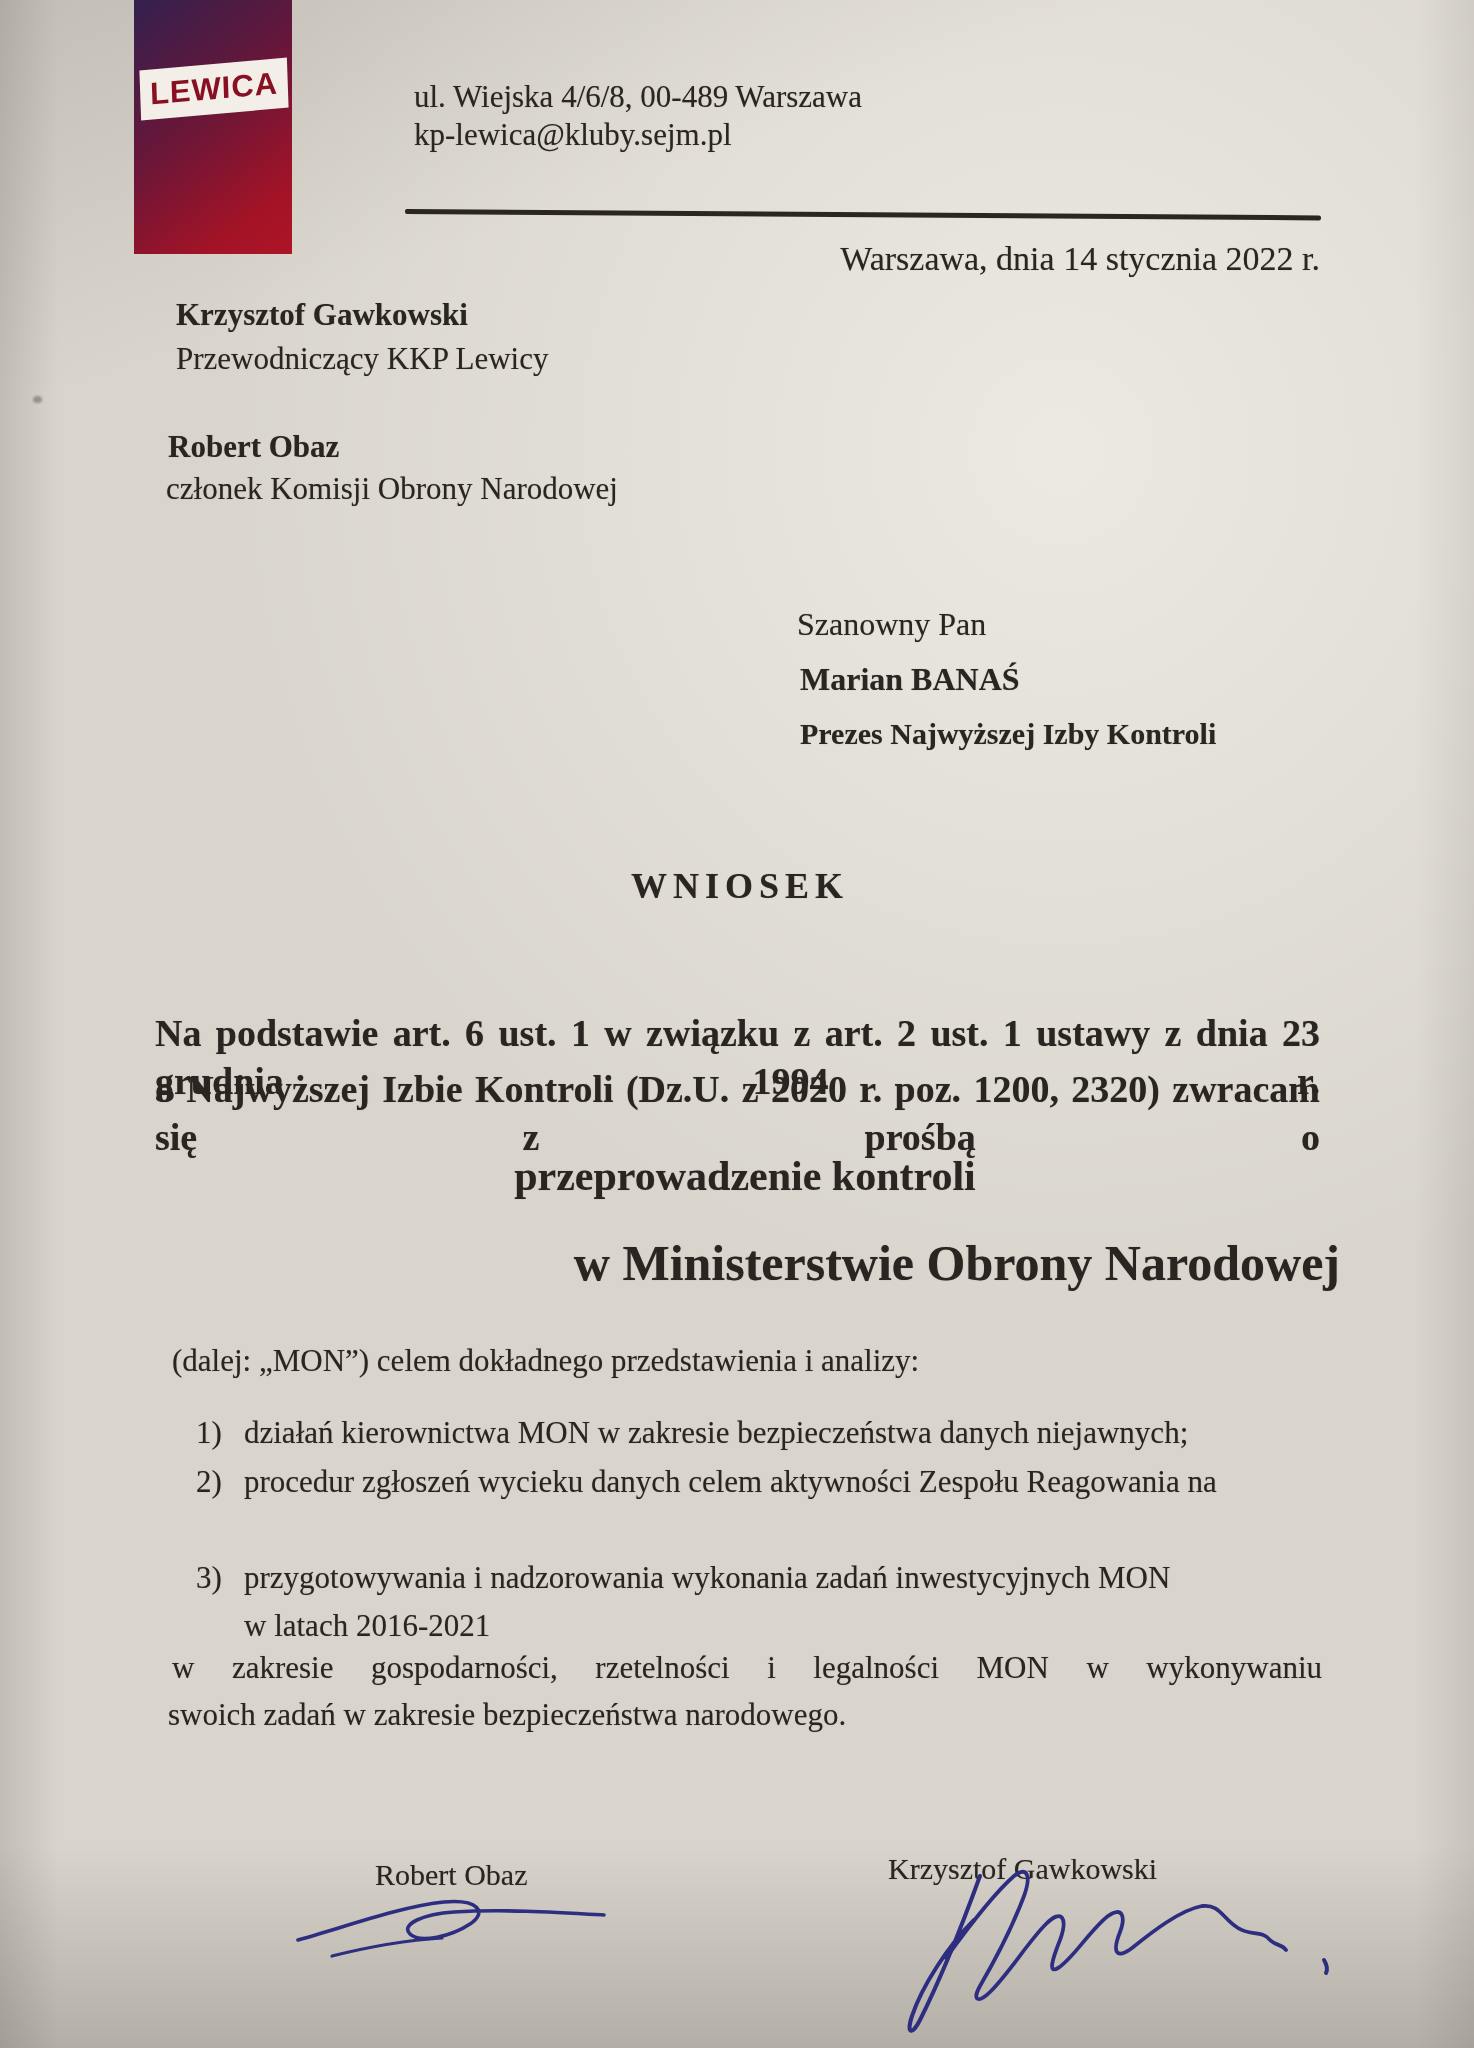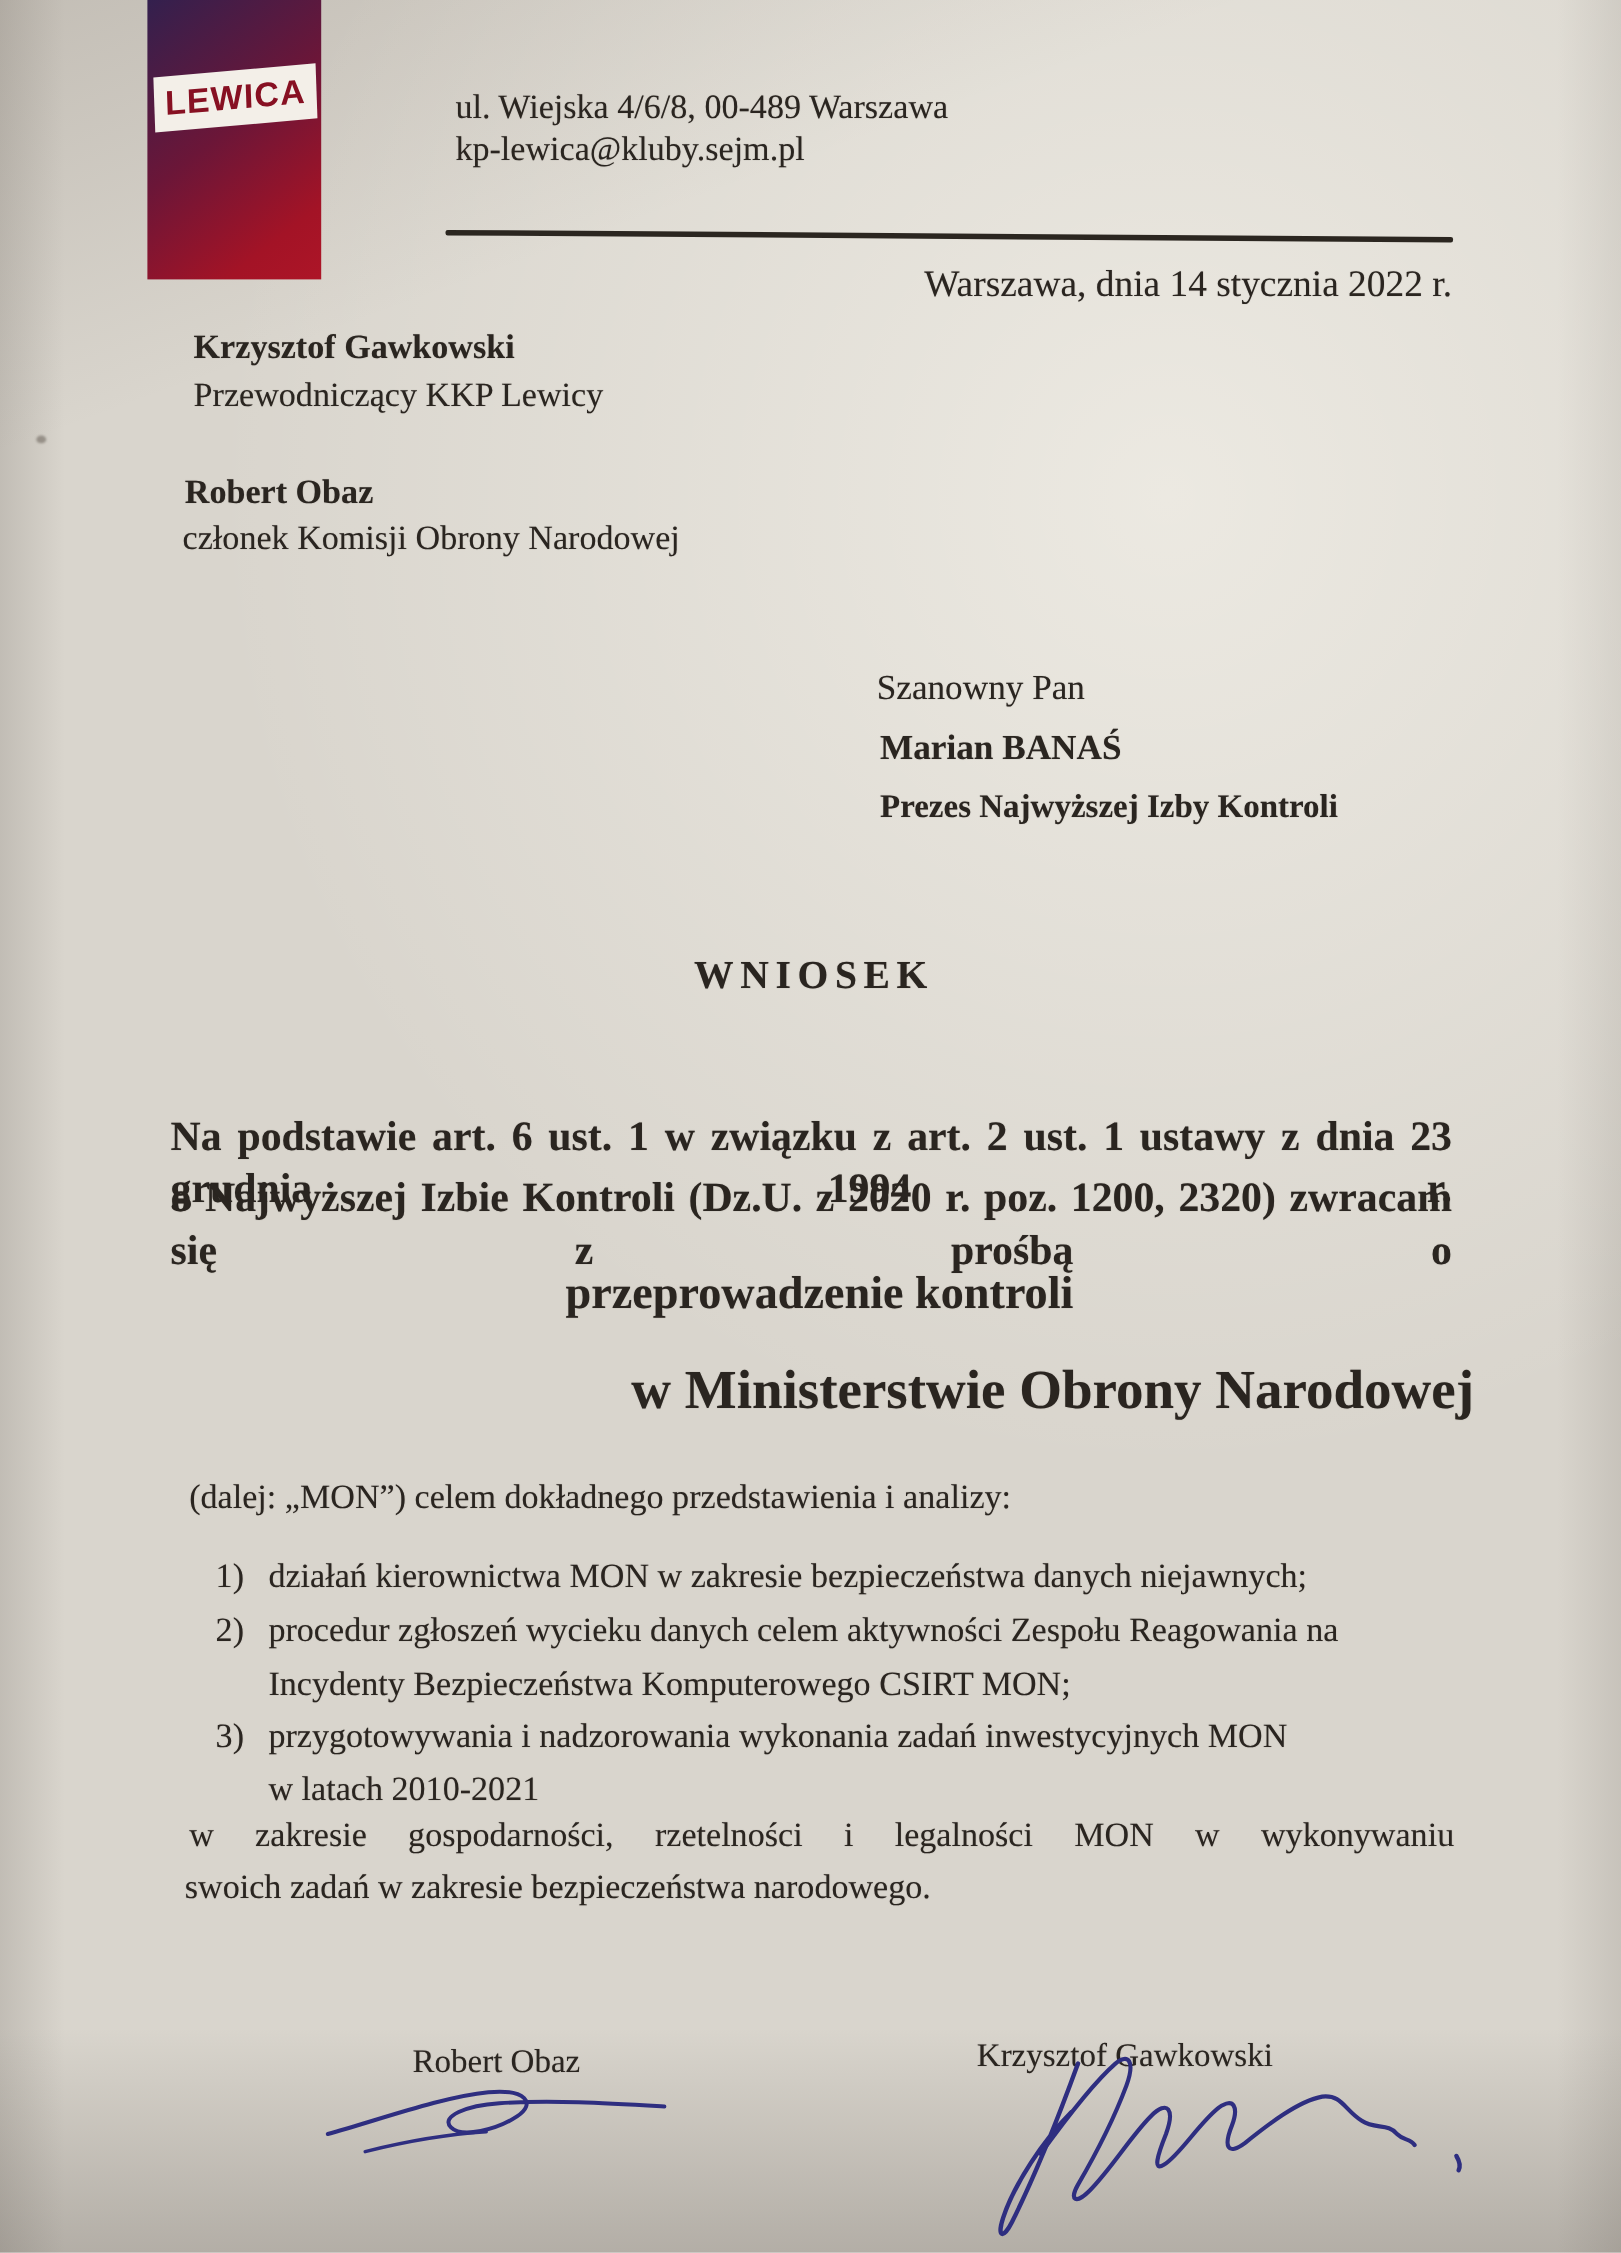--- a/index.html
+++ b/index.html
@@ -95,25 +95,24 @@
   <div class="abs t b req1">przeprowadzenie kontroli</div>
   <div class="abs t b req2">w Ministerstwie Obrony Narodowej</div>
 
   <div class="abs t purpose">(dalej: „MON”) celem dokładnego przedstawienia i analizy:</div>
 
   <div class="abs t li-num li1">1)</div>
   <div class="abs t li-txt li1">działań kierownictwa MON w zakresie bezpieczeństwa danych niejawnych;</div>
 
   <div class="abs t li-num li2a">2)</div>
   <div class="abs t li-txt li2a">procedur zgłoszeń wycieku danych celem aktywności Zespołu Reagowania na</div>
-  <div class="abs t li-txt li2b">Incydenty Bezpieczeństwa Komputerowego CSIRT MON;</div>
 
   <div class="abs t li-num li3a">3)</div>
   <div class="abs t li-txt li3a">przygotowywania i nadzorowania wykonania zadań inwestycyjnych MON</div>
-  <div class="abs t li-txt li3b">w latach 2010-2021</div>
+  <div class="abs t li-txt li3b">w latach 2016-2021</div>
 
   <div class="abs t close1">w zakresie gospodarności, rzetelności i legalności MON w wykonywaniu</div>
   <div class="abs t close2">swoich zadań w zakresie bezpieczeństwa narodowego.</div>
 
   <div class="abs t sig-label1">Robert Obaz</div>
   <svg class="abs sig-svg sig1" width="320" height="90" viewBox="0 0 320 90" fill="none">
     <path d="M6 52 C 50 40, 110 18, 152 14 C 186 11, 196 24, 178 36 C 160 48, 128 56, 118 46 C 108 36, 132 26, 162 24 C 210 21, 260 24, 312 27" stroke="currentColor" stroke-width="3.6" stroke-linecap="round" stroke-linejoin="round"></path>
     <path d="M40 68 C 80 58, 118 52, 150 50" stroke="currentColor" stroke-width="3.2" stroke-linecap="round"></path>
   </svg>
 

